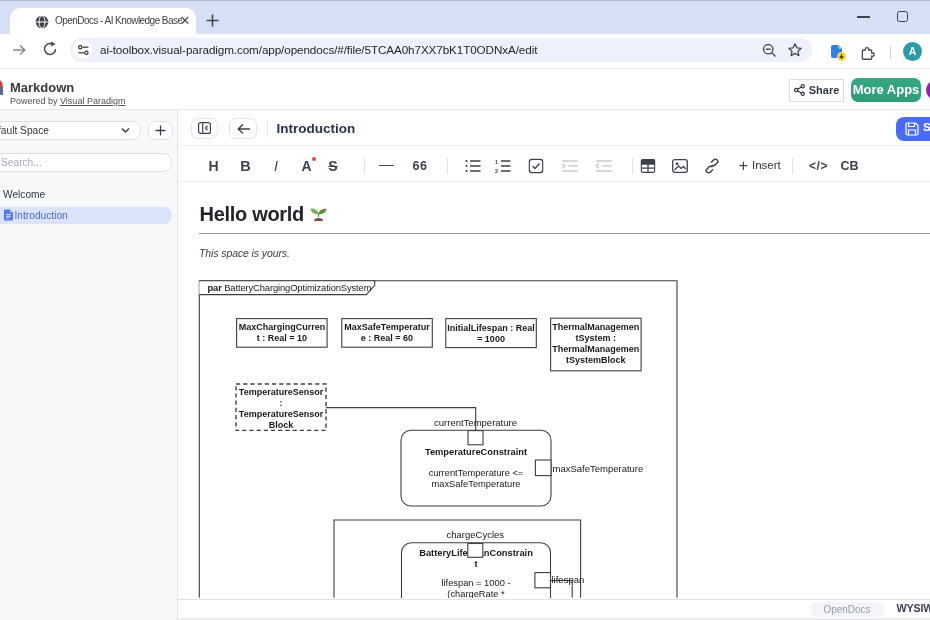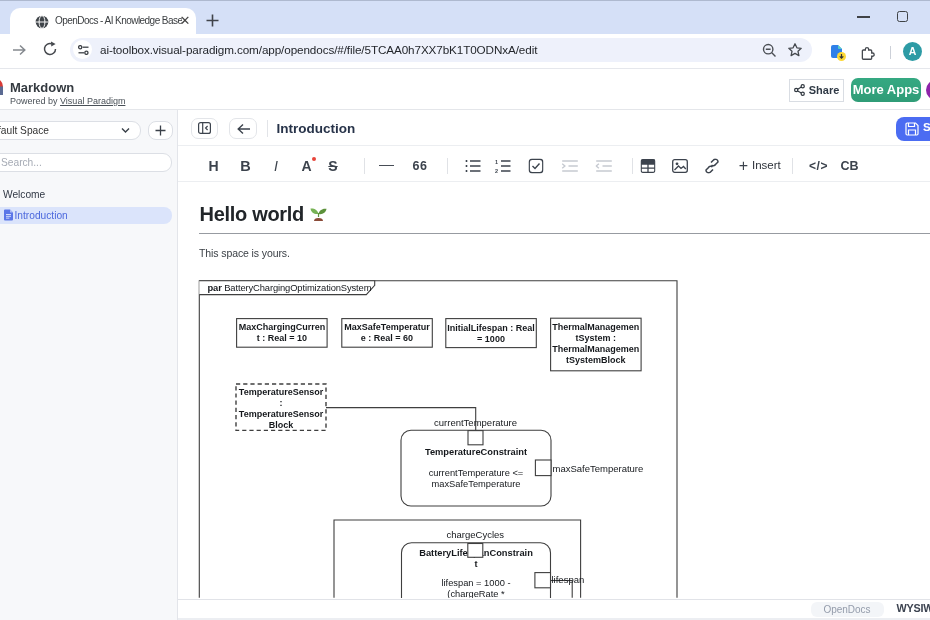--- a/index.html
+++ b/index.html
@@ -51,21 +51,21 @@
 #savebtn span { position:absolute; left:27px; top:4px; font-size:11.5px; font-weight:bold; }
 
 #toolbar2 { left:178px; top:146px; width:752px; height:36px; background:#fff; border-bottom:1px solid #eceef1; }
 .ti { position:absolute; transform:translate(-50%,-50%); top:19.5px; color:#3c434d; }
 .tsep { position:absolute; width:1px; height:16px; top:11.5px; background:#e0e2e6; }
 
 
 #doc { left:178px; top:182px; width:752px; height:417px; background:#fff; }
 #h1 { left:21.5px; top:21px; font-size:20px; letter-spacing:-0.3px; font-weight:bold; color:#212529; }
 #hrule { left:21px; top:50.5px; width:731px; height:1px; background:#979ba1; }
-#para { left:21px; top:64.5px; font-size:10.5px; letter-spacing:-0.1px; color:#3b4046; }
+#para { left:21px; top:64.5px; font-size:10.5px; letter-spacing:-0.1px; color:#3b4046;font-style:italic; }
 
 
 #botbar { left:178px; top:599px; width:752px; height:18.5px; background:#fff; border-top:1px solid #e1e3e8; }
 #mdbtn { left:632.5px; top:1.5px; width:73px; height:15.5px; background:#f3f5f8; border-radius:6px; color:#949cab; font-size:10px; text-align:center; line-height:15px; }
 #wysi { left:718.5px; top:1.5px; font-size:10.8px; font-weight:bold; letter-spacing:-0.2px; color:#3c4350; }
 #botstrip { left:178px; top:617.5px; width:752px; height:2.5px; background:#eceef2; }
 </style>
 </head>
 <body>
 

